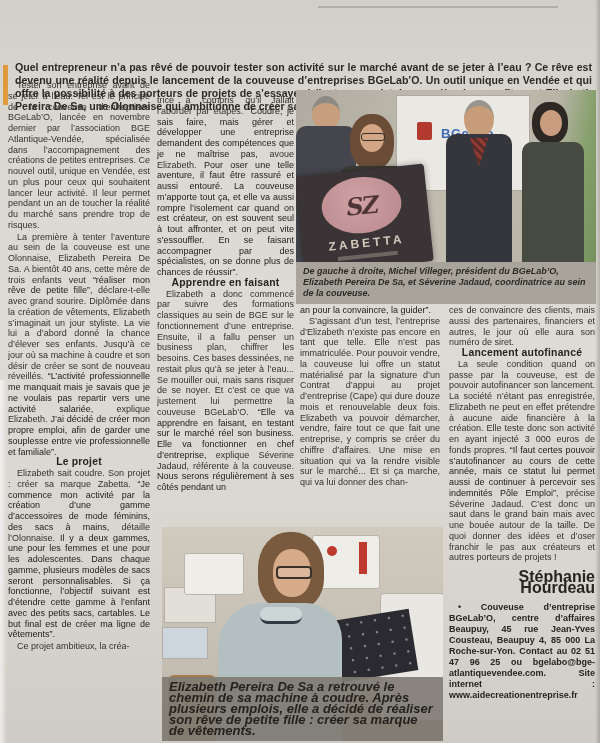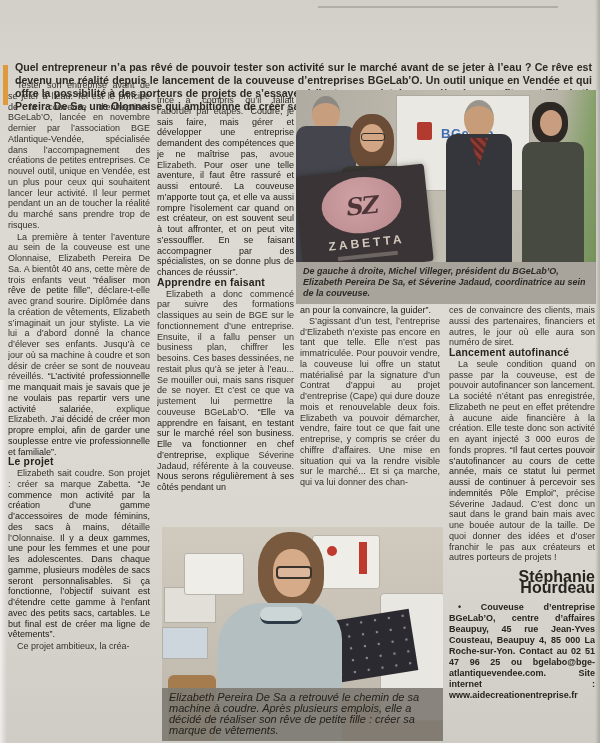--- a/index.html
+++ b/index.html
@@ -25,21 +25,21 @@
 
   .intro{position:absolute;top:61px;left:15px;width:577px;margin:0;
     font-size:10.6px;font-weight:700;line-height:13.1px;text-align:justify;color:#2c2a25;}
   .intro-bar{position:absolute;top:65px;left:3px;width:5px;height:40px;background:#e09a3e;}
 
   .col{position:absolute;font-size:9px;line-height:10.75px;text-align:justify;overflow:hidden;}
   .col p{margin:0;}
   .col p.sp{margin-top:1px;}
   .indent{text-indent:9px;}
   .q{font-weight:400;color:#23211d;}
-  .subhead{font-weight:800;font-size:10.4px;color:#26241f;margin:7px 0 6px;text-align:left;letter-spacing:.2px;}
+  .subhead{font-weight:800;font-size:10.4px;color:#26241f;margin:7px 0 6px;text-align:center;letter-spacing:.2px;}
   .byline{margin-top:9px !important;font-weight:800;font-size:16px;color:#26241f;text-align:right;}
   .contact{margin-top:8px !important;font-weight:700;font-size:9px;line-height:11px;color:#26241f;}
 
   #col1{left:8px;top:80px;width:142px;height:646px;}
   #col2{left:157px;top:95px;width:137px;height:430px;}
   #col3{left:300px;top:305px;width:140px;height:222px;}
   #col4{left:449px;top:305px;width:146px;height:436px;}
 
   
   .photo-top{position:absolute;left:296px;top:90px;width:300px;}
@@ -72,21 +72,21 @@
   .hair{position:absolute;left:96px;top:5px;width:66px;height:78px;background:#7a5a3e;border-radius:46% 46% 40% 40%;}
   .face{position:absolute;left:111px;top:22px;width:38px;height:48px;background:#d6ab8a;border-radius:46%;}
   .glasses{position:absolute;left:114px;top:39px;width:32px;height:9px;border:2px solid #3a332c;border-radius:4px;background:rgba(255,255,255,.15);}
   .sweater{position:absolute;left:56px;top:76px;width:124px;height:138px;background:#b4bfc2;border-radius:44px 36px 0 0;}
   .collar{position:absolute;left:42px;top:4px;width:42px;height:14px;background:#ccd6d6;border-bottom:3px solid #2e3a46;border-radius:8px;}
   .fabric{position:absolute;left:168px;top:88px;width:84px;height:62px;background:#2c2a31;transform:rotate(-9deg);
     background-image:radial-gradient(circle,#8d8a96 1.3px,transparent 1.6px);background-size:14px 12px;background-color:#2c2a31;}
   .sew-right{position:absolute;left:218px;top:66px;width:63px;height:126px;background:#e9e7e1;border:1px solid #b5b1a8;border-radius:4px 4px 0 0;}
   .table{position:absolute;left:140px;top:172px;width:141px;height:42px;background:#a3805a;}
   .pb-caption{position:absolute;left:0;bottom:0;width:267px;background:rgba(128,124,116,.92);
-    padding:4px 7px 5px;font-size:11px;line-height:11px;font-style:italic;font-weight:400;color:#24221e;text-align:left;}
+    padding:4px 7px 5px;font-size:13px;line-height:11px;font-style:italic;font-weight:700;color:#24221e;text-align:left;}
 </style>
 </head>
 <body>
 
 <div class="page">
 
   <div class="kicker-rule"></div>
 
 
   <div class="intro-bar"></div>

